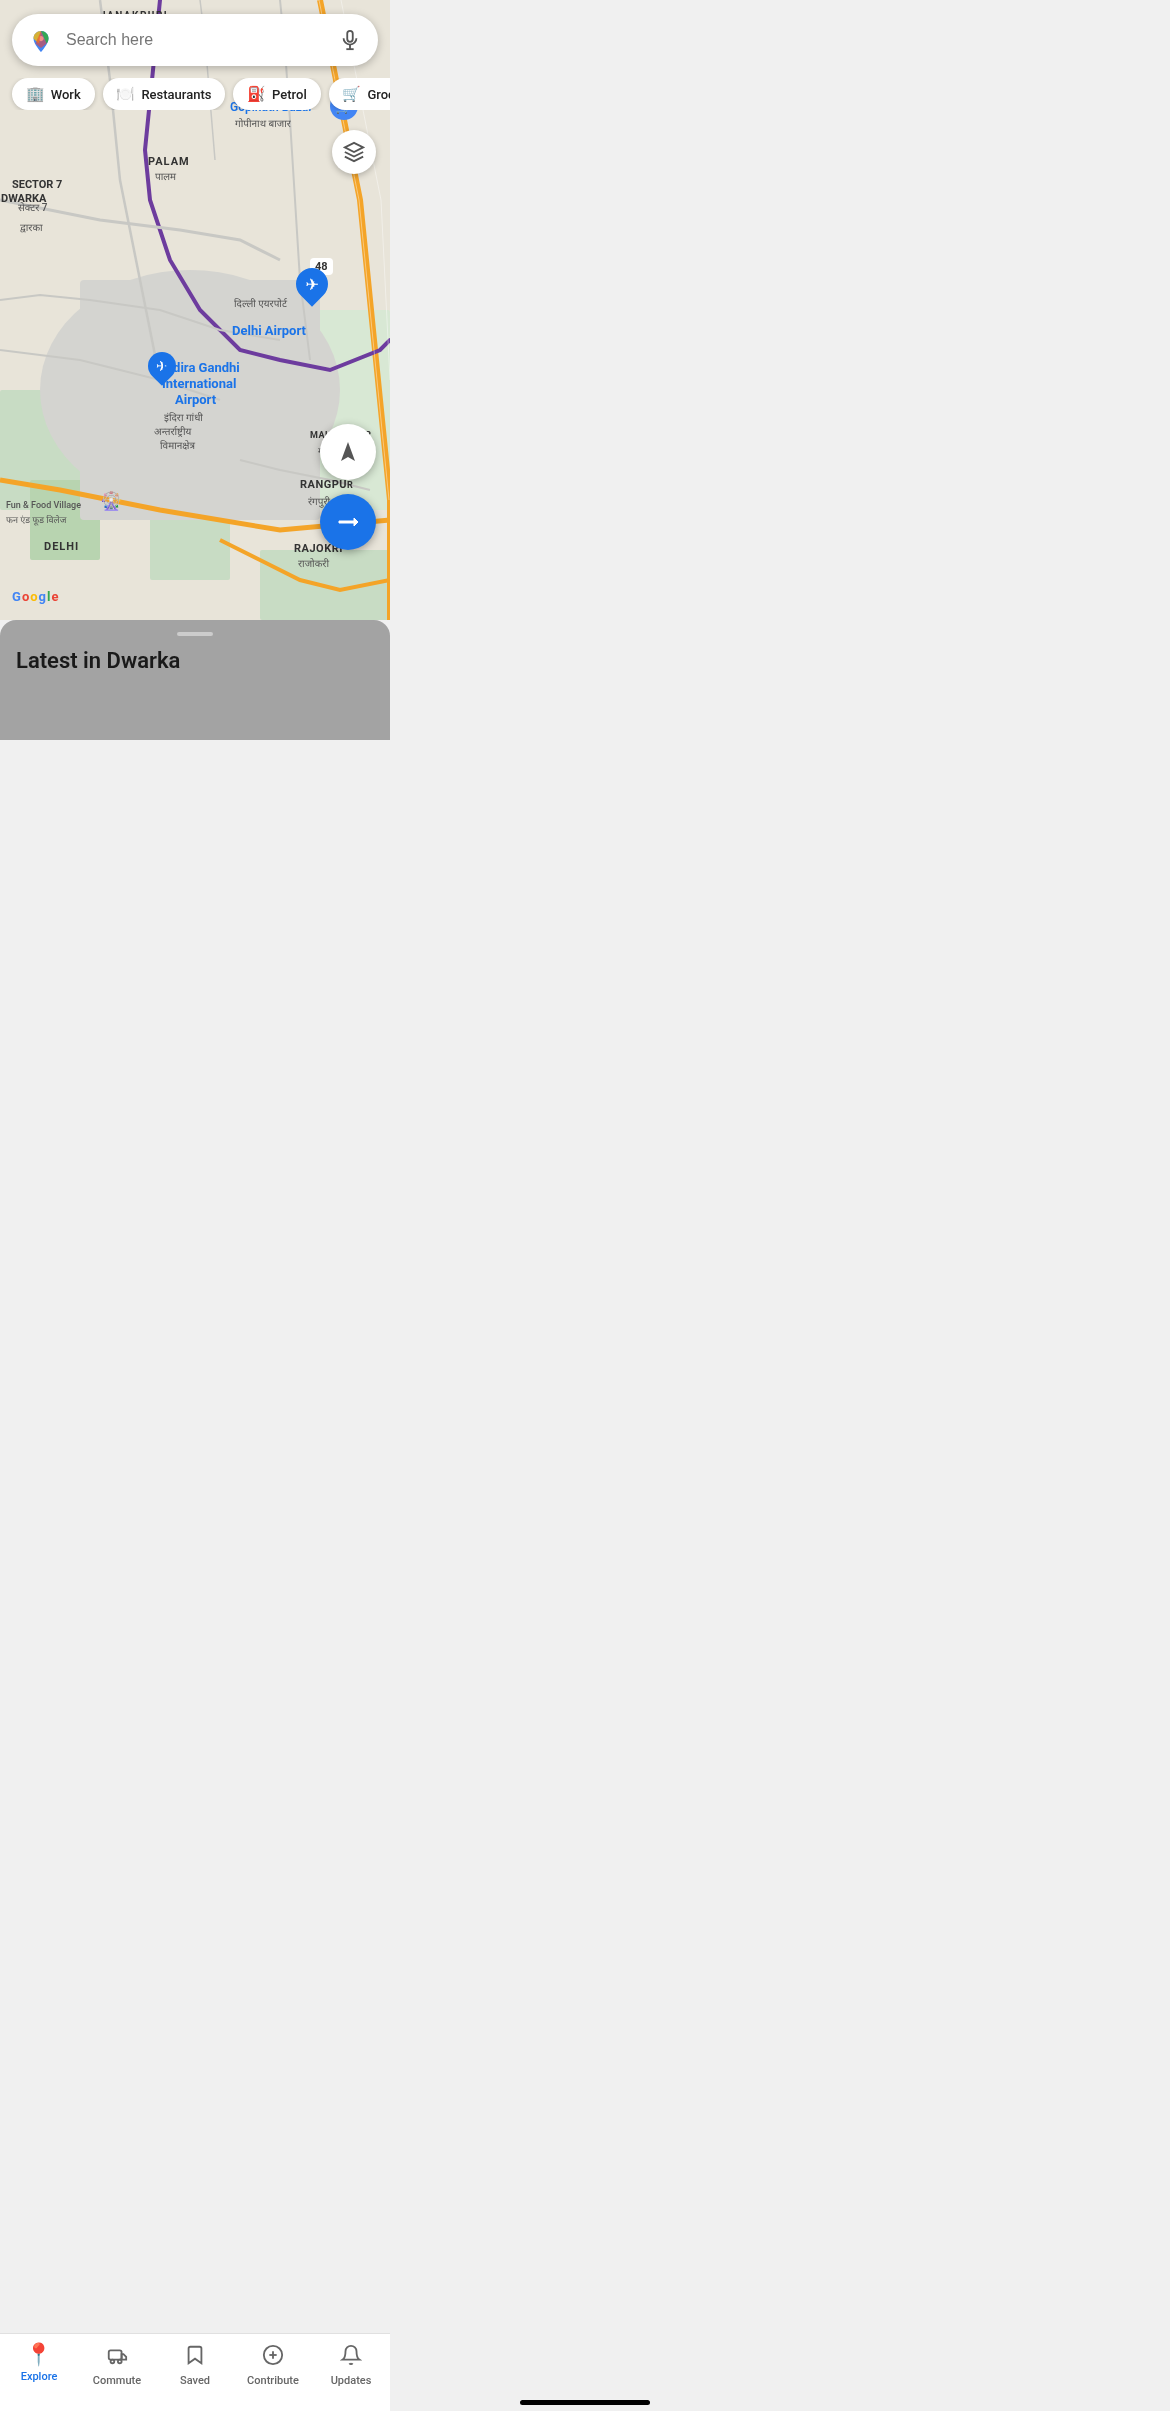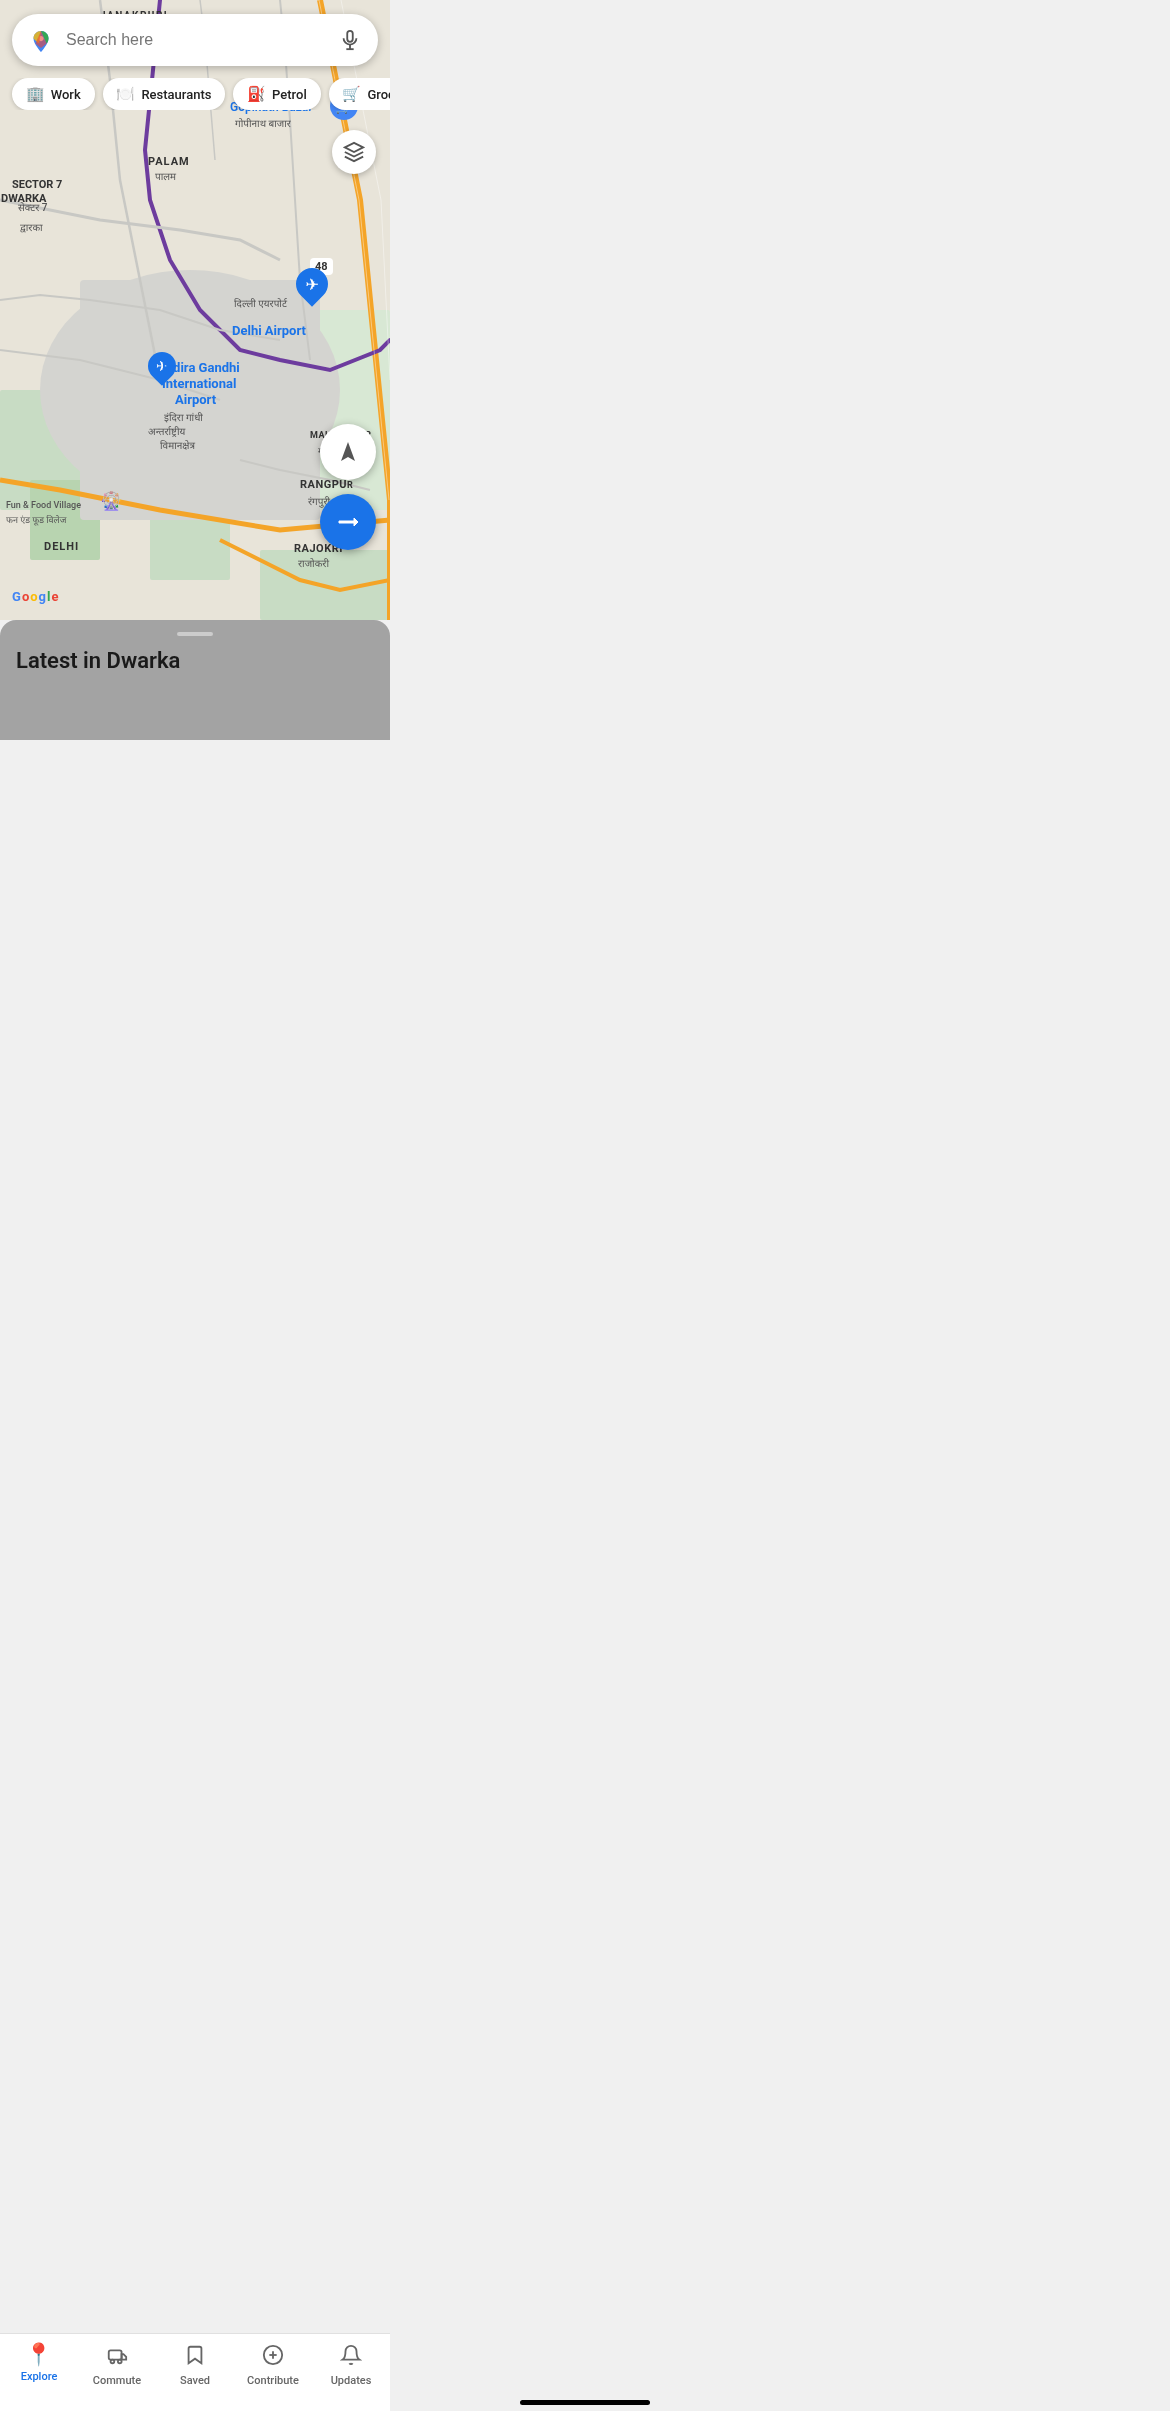--- a/index.html
+++ b/index.html
@@ -409,21 +409,21 @@
 
   <div style="position:absolute; top:352px; left:148px;">
     <div class="airport-pin" style="width:28px;height:28px;font-size:14px;">
         <span>✈</span>
       </div>
   </div>
   <div class="map-label map-label-blue" style="top:360px; left:162px; font-size:13px; font-weight:700;">Indira Gandhi</div>
   <div class="map-label map-label-blue" style="top:376px; left:162px; font-size:13px; font-weight:700;">International</div>
   <div class="map-label map-label-blue" style="top:392px; left:175px; font-size:13px; font-weight:700;">Airport</div>
   <div class="map-label" style="top:410px; left:164px; font-size:10px;">इंदिरा गांधी</div>
-  <div class="map-label" style="top:424px; left:148px; font-size:10px;text-align:center;">अन्तर्राष्ट्रीय</div>
+  <div class="map-label" style="top:424px; left:154px; font-size:10px;text-align:center;">अन्तर्राष्ट्रीय</div>
   <div class="map-label" style="top:438px; left:160px; font-size:10px;">विमानक्षेत्र</div>
 
   <div class="map-label map-label-bold" style="top:430px; left:310px; font-size:9px; letter-spacing:0.5px;">MAHIPALPUR</div>
   <div class="map-label" style="top:444px; left:318px; font-size:9px;">महिपालपुर</div>
 
   <div class="map-label map-label-bold" style="top:478px; left:300px; letter-spacing:0.5px;">RANGPU<span style="font-size:9px;">R</span></div>
   <div class="map-label" style="top:494px; left:308px; font-size:10px;">रंगपुरी</div>
 
   <div style="position:absolute; top:490px; left:100px; font-size:18px;">🎡</div>
   <div class="map-label" style="top:500px; left:6px; font-size:9px;">Fun &amp; Food Village</div>

